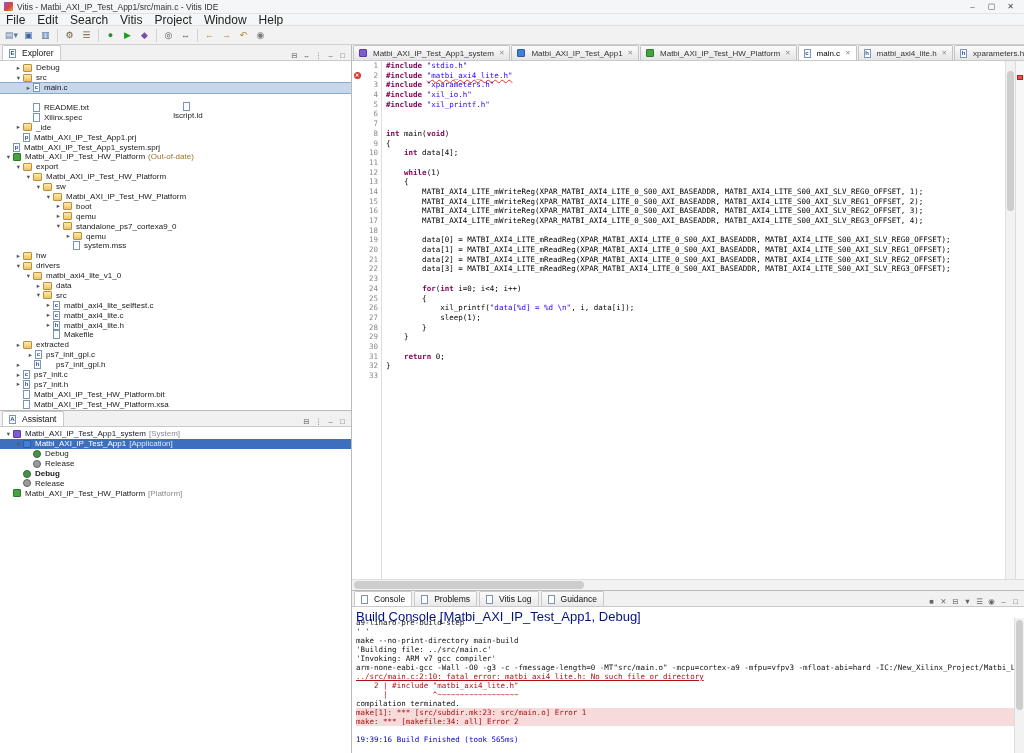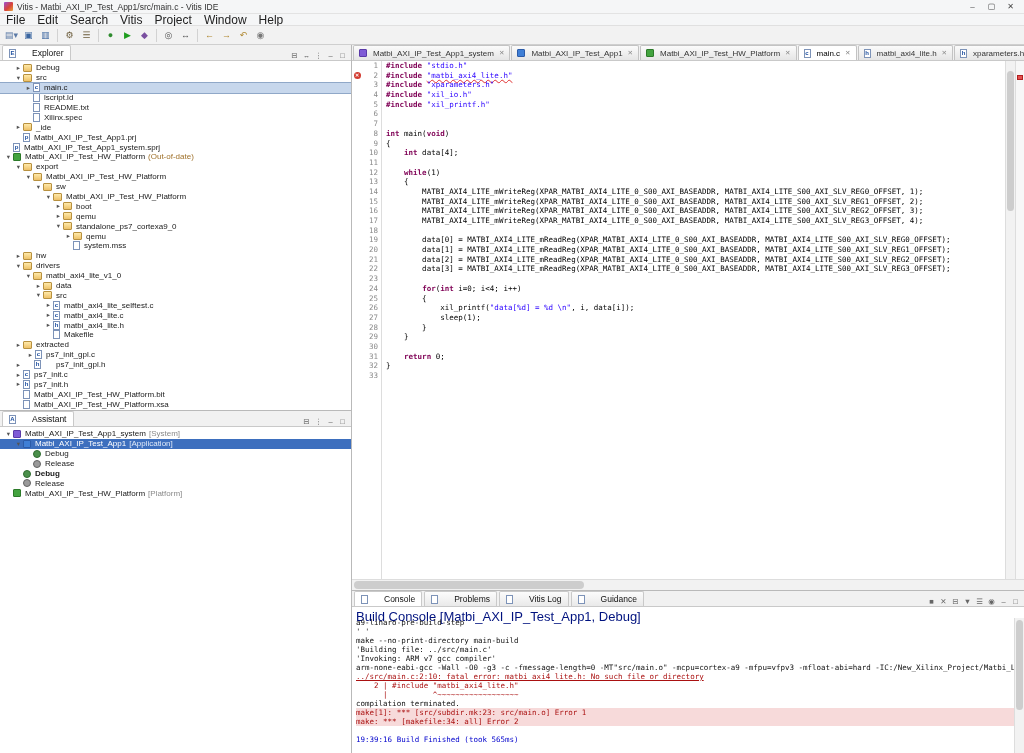--- a/index.html
+++ b/index.html
@@ -21,21 +21,21 @@
 
   .main{flex:1;display:flex;min-height:0;}
   .left{width:352px;display:flex;flex-direction:column;border-right:1px solid #b9b9b9;background:#fff;}
   .right{flex:1;display:flex;flex-direction:column;min-width:0;}
 
   
   .panel{display:flex;flex-direction:column;background:#fff;min-height:0;}
   .explorer{height:366px;border-bottom:1px solid #b9b9b9;}
   .assistant{flex:1;}
   .panel-header{height:16px;background:#f1f1f1;border-bottom:1px solid #c9c9c9;display:flex;align-items:flex-end;}
-  .ptab{height:15px;display:flex;align-items:center;gap:13px;padding:0 6px;font-size:8.5px;background:linear-gradient(#fcfcfc,#e9e9e9);border:1px solid #c9c9c9;border-bottom:none;margin-left:2px;border-radius:2px 2px 0 0;}
+  .ptab{height:15px;display:flex;align-items:center;gap:3px;padding:0 6px;font-size:8.5px;background:linear-gradient(#fcfcfc,#e9e9e9);border:1px solid #c9c9c9;border-bottom:none;margin-left:2px;border-radius:2px 2px 0 0;}
   .ptab.active{background:#fff;}
   .ph-icons{margin-left:auto;display:flex;align-items:center;gap:1px;padding-right:3px;}
   .ph-icons span{font-size:7.5px;color:#666;width:11px;text-align:center;}
 
   
   .tree{flex:1;overflow:hidden;padding-top:2px;}
   .trow{height:9.9px;display:flex;align-items:center;font-size:8px;white-space:nowrap;color:#1a1a1a;}
   .trow.bold{font-weight:bold;}
   .trow.selected{background:#c7d7ec;outline:1px solid #90a8c8;}
   .trow.sel-strong{background:#3d6fbe;color:#fff;}
@@ -194,21 +194,21 @@
             <div class="trow" style="padding-left: 14px;">
               <span class="arrow">▾</span>
               <span class="ic ic-folder"></span>
               <span class="tlabel">src</span>
             </div>
             <div class="trow selected" style="padding-left: 24px;">
               <span class="arrow">▸</span>
               <span class="ic ic-doc" data-ch="c"></span>
               <span class="tlabel">main.c</span>
             </div>
-            <div class="trow" style="padding-left: 24px;">
+            <div class="trow" style="padding-left: 24px; flex-direction: column;">
               <span class="arrow"></span>
               <span class="ic ic-doc" data-ch=""></span>
               <span class="tlabel">lscript.ld</span>
             </div>
             <div class="trow" style="padding-left: 24px;">
               <span class="arrow"></span>
               <span class="ic ic-doc" data-ch=""></span>
               <span class="tlabel">README.txt</span>
             </div>
             <div class="trow" style="padding-left: 24px;">

